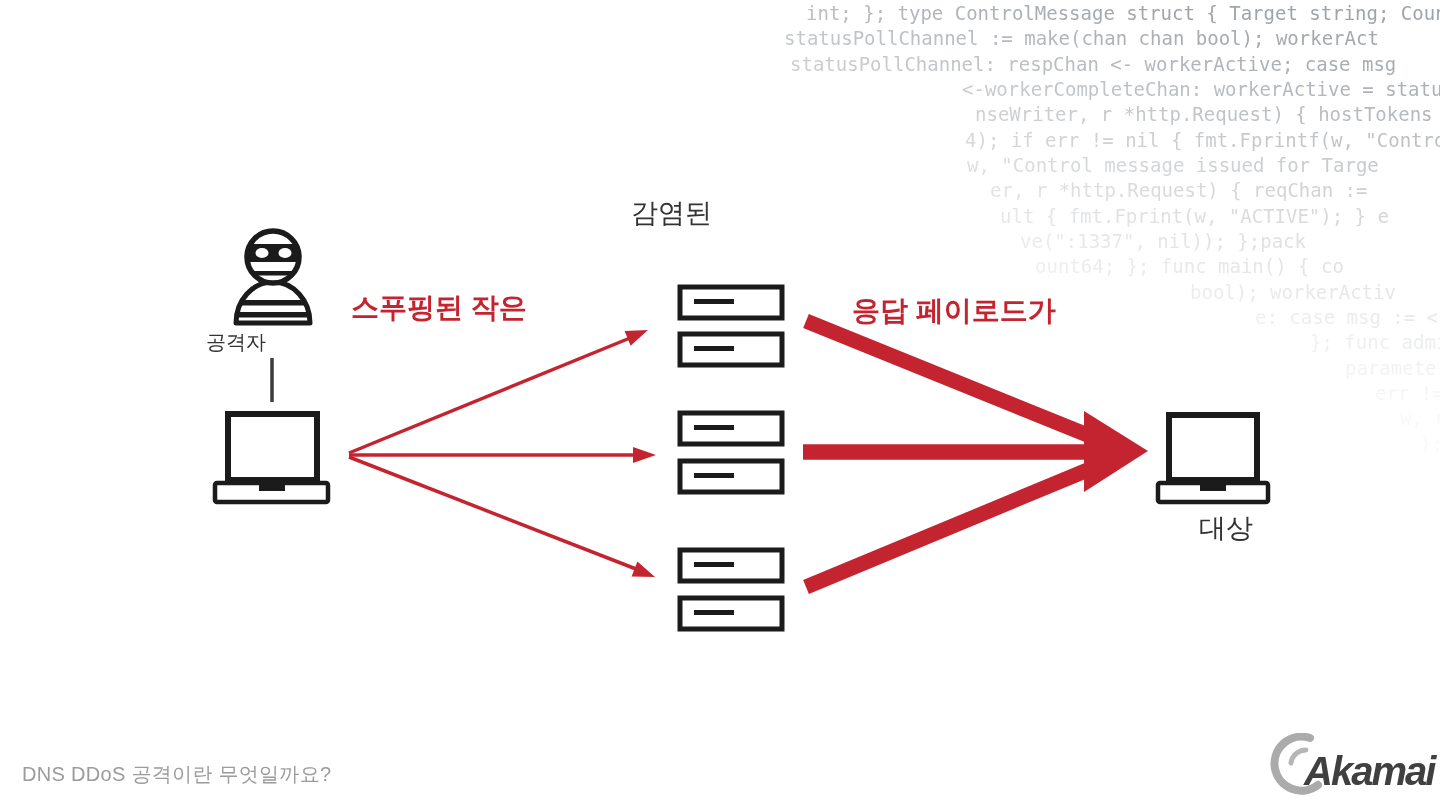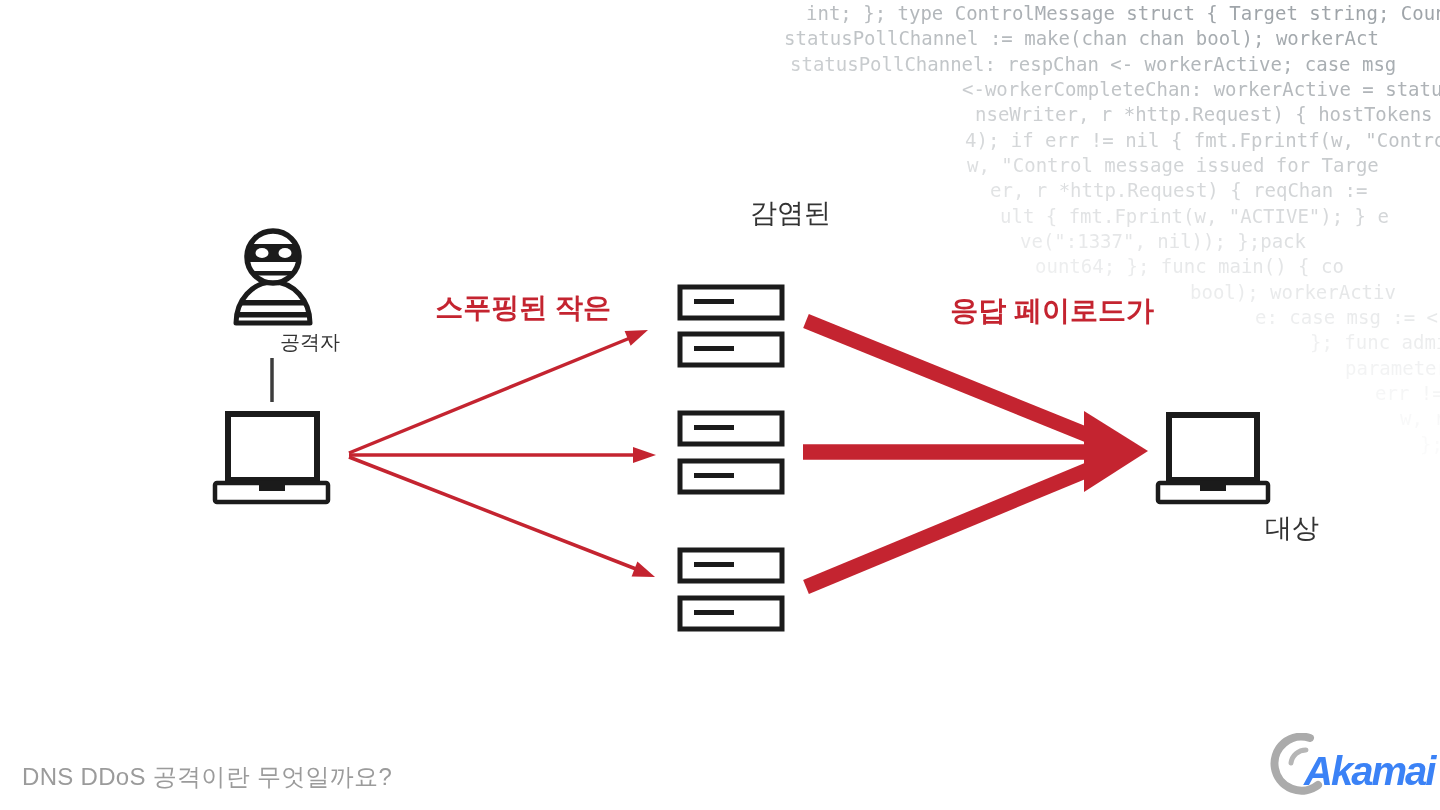--- a/index.html
+++ b/index.html
@@ -18,32 +18,32 @@
     position:absolute;left:0;top:0;width:1440px;height:520px;z-index:2;
     background:linear-gradient(to bottom left,
       rgba(255,255,255,0) 10%,
       rgba(255,255,255,.45) 30%,
       rgba(255,255,255,.88) 48%,
       #ffffff 62%);
   }
   
   .diagram{position:absolute;left:0;top:0;z-index:3;}
   
-  .label{position:absolute;text-align:right;z-index:4;}
+  .label{position:absolute;text-align:left;z-index:4;}
   .lbl-dark{color:#333333;font-weight:500;font-size:27px;line-height:33px;}
   .lbl-red{color:#c42430;font-weight:700;font-size:28px;line-height:33px;margin-top:10px;}
   .caption{
     position:absolute;left:22px;top:761px;z-index:4;
-    font-size:24px;font-weight:500;color:#9b9b9b;letter-spacing:.3px;
+    font-size:20px;font-weight:500;color:#9b9b9b;letter-spacing:.3px;
   }
   
   .logo{position:absolute;left:1268px;top:733px;z-index:4;display:flex;align-items:flex-start;}
   .logo-text{
     font-style:italic;font-weight:700;font-size:40px;line-height:1;
-    color:#3b82f6;letter-spacing:-2px;margin-left:-24px;margin-top:18px;
+    color:#404040;letter-spacing:-2px;margin-left:-24px;margin-top:18px;
   }
 </style>
 </head>
 <body>
 
 <div class="code-layer">
   <div class="code-line" style="left:806px;top:1px;opacity:.95">int; }; type ControlMessage struct { Target string; Count</div>
   <div class="code-line" style="left:784px;top:26px;opacity:.90">statusPollChannel := make(chan chan bool); workerAct</div>
   <div class="code-line" style="left:790px;top:52px;opacity:.85">statusPollChannel: respChan &lt;- workerActive; case msg</div>
   <div class="code-line" style="left:962px;top:77px;opacity:.80">&lt;-workerCompleteChan: workerActive = status; }</div>

